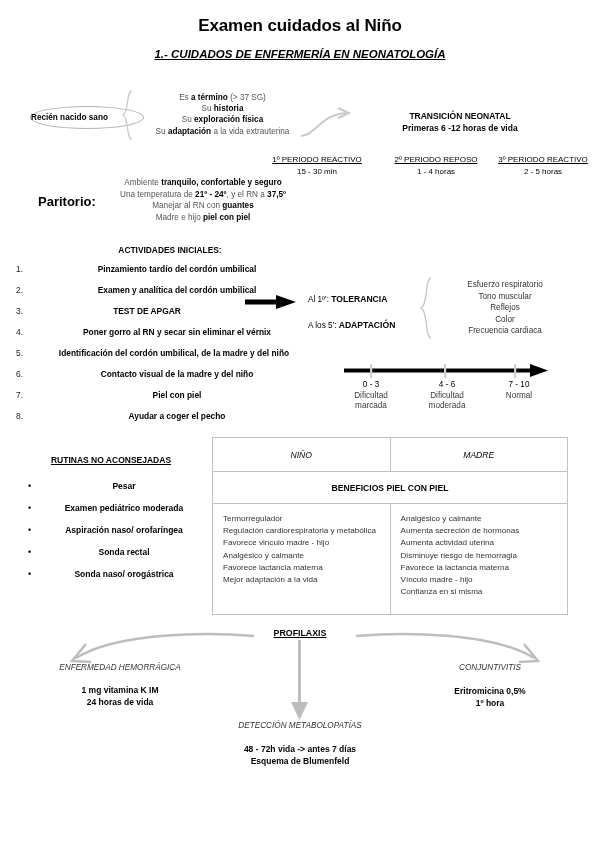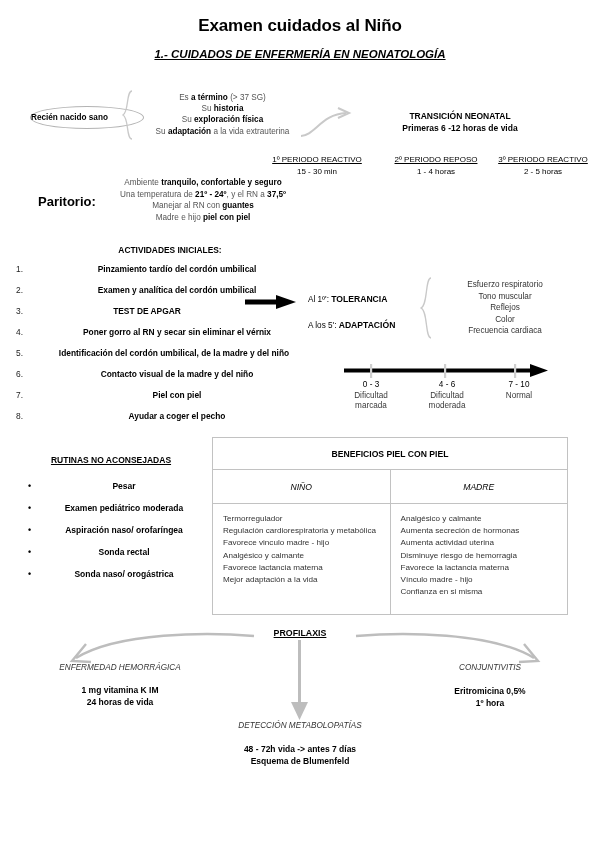--- a/index.html
+++ b/index.html
@@ -392,25 +392,25 @@
   <div class="abs rut-row" style="top:547px;left:0;width:210px;height:12px">
     <span class="rut-bullet">•</span>
     <span class="rut-text">Sonda rectal</span>
   </div>
   <div class="abs rut-row" style="top:569px;left:0;width:210px;height:12px">
     <span class="rut-bullet">•</span>
     <span class="rut-text">Sonda naso/ orogástrica</span>
   </div>
 
   <div class="abs" id="benefits-table">
-    <div id="benefits-title">BENEFICIOS PIEL CON PIEL</div>
     <div id="benefits-subhead">
       <div>NIÑO</div>
       <div>MADRE</div>
     </div>
+    <div id="benefits-title">BENEFICIOS PIEL CON PIEL</div>
     <div id="benefits-body">
       <div>
         <div>Termorregulador</div>
         <div>Regulación cardiorespiratoria y metabólica</div>
         <div>Favorece vinculo madre - hijo</div>
         <div>Analgésico y calmante</div>
         <div>Favorece lactancia materna</div>
         <div>Mejor adaptación a la vida</div>
       </div>
       <div>

